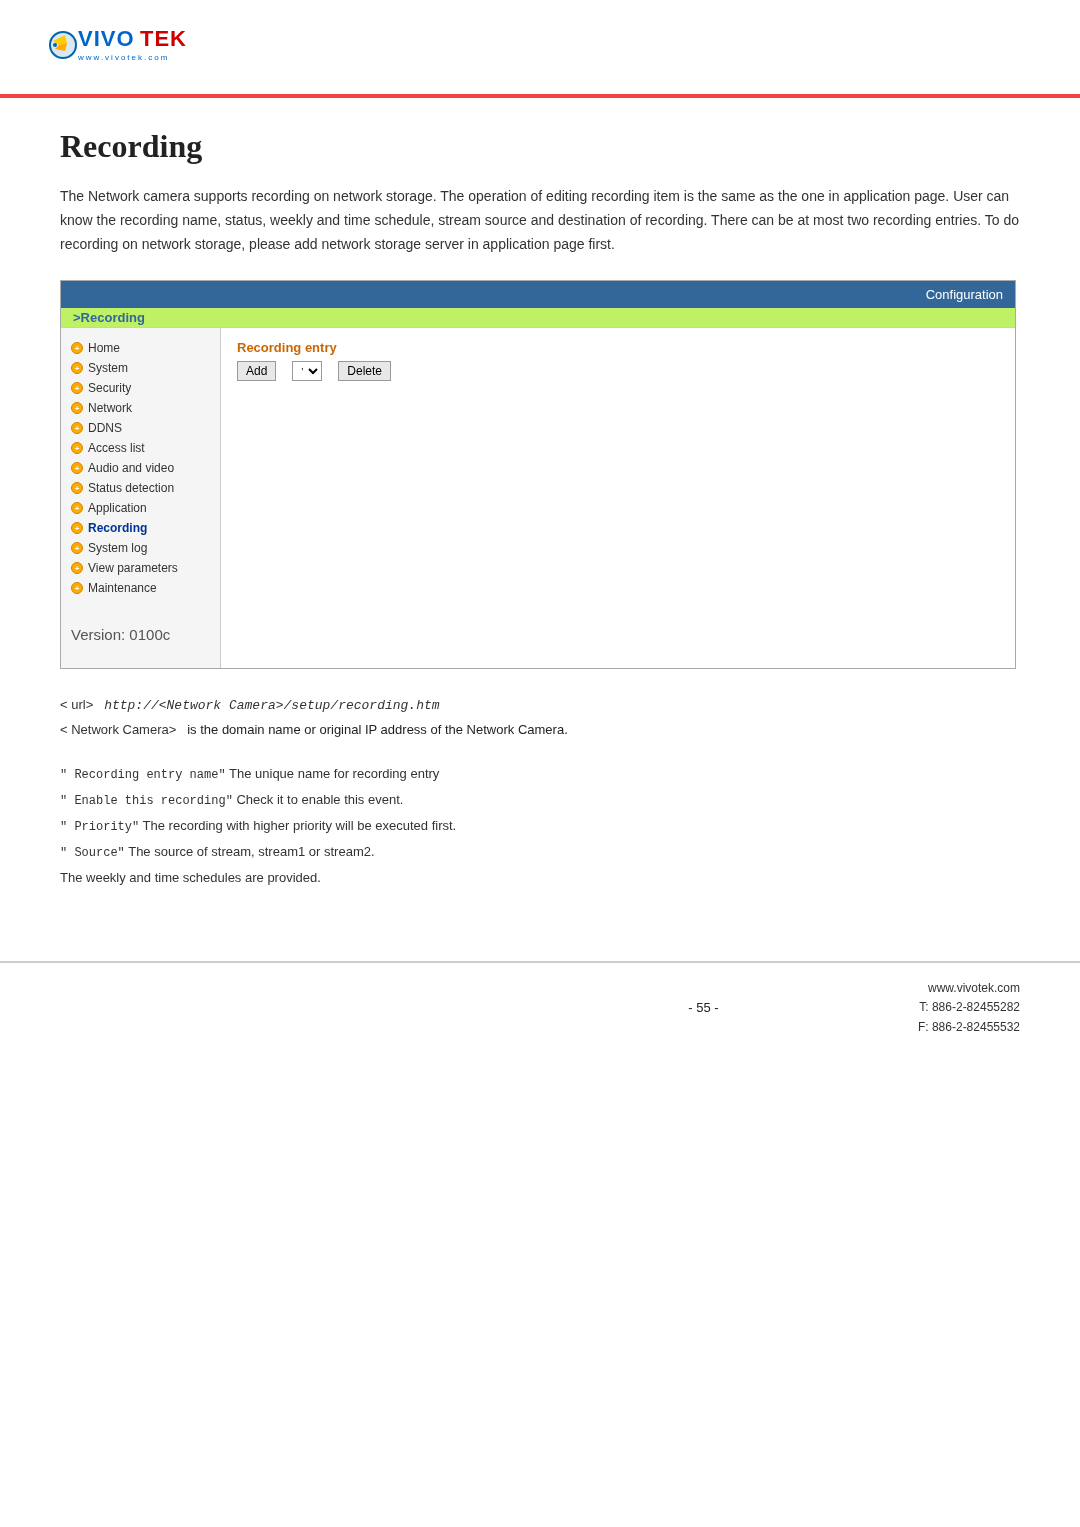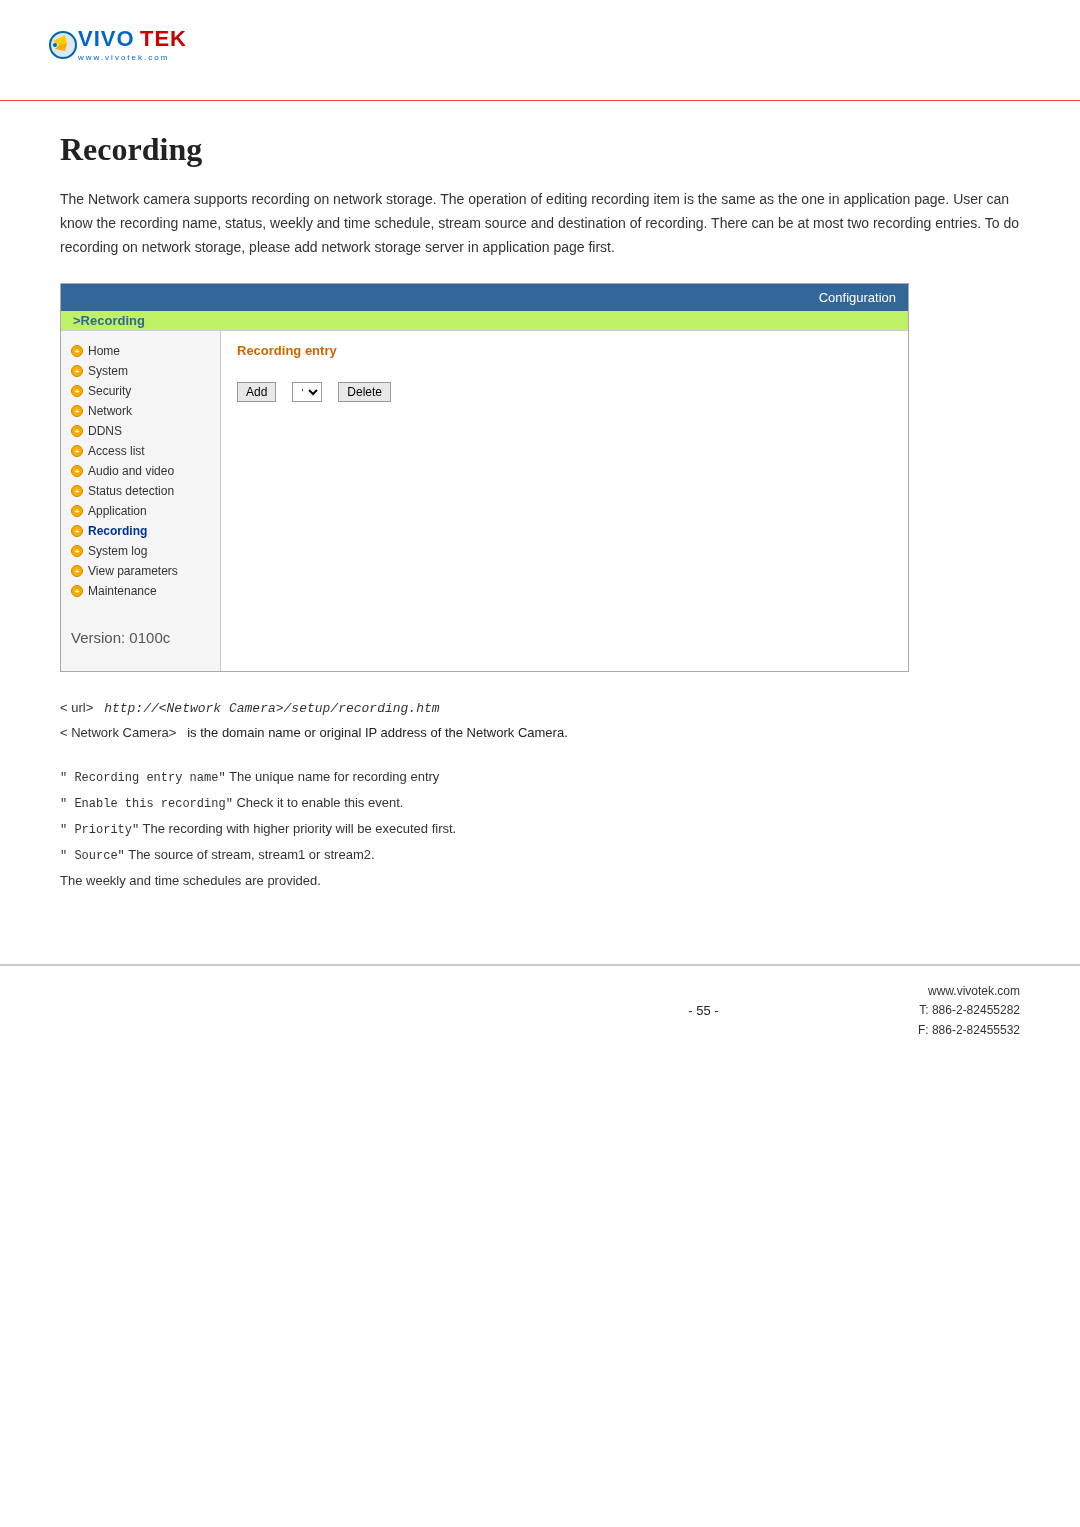--- a/index.html
+++ b/index.html
@@ -8,22 +8,22 @@
       min-height: 1527px;
       background: #ffffff;
       font-family: Arial, sans-serif;
       font-size: 14px;
       color: #222;
       position: relative;
     }
 
     
     .header {
-      padding: 18px 40px 22px 40px;
-      border-bottom: 1px solid #ef4444;
+      padding: 18px 40px 16px 40px;
+      border-bottom: 4px solid #ef4444;
     }
     .logo-container {
       display: flex;
       align-items: center;
     }
     .logo-svg {
       width: 160px;
       height: 60px;
     }
 
@@ -43,21 +43,21 @@
       font-size: 14px;
       line-height: 1.7;
       margin-bottom: 24px;
       font-family: Arial, sans-serif;
       color: #333;
     }
 
     
     .config-box {
       border: 1px solid #aaa;
-      width: 849px;
+      width: 956px;
       margin-bottom: 24px;
     }
 
     .config-header {
       background: #336699;
       color: white;
       padding: 6px 12px;
       display: flex;
       justify-content: flex-end;
       align-items: center;
@@ -120,21 +120,21 @@
     
     .config-panel {
       flex: 1;
       padding: 12px 16px;
     }
 
     .recording-entry-title {
       font-size: 13px;
       font-weight: bold;
       color: #cc6600;
-      margin-bottom: 24px;
+      margin-bottom: 6px;
     }
 
     .recording-table-header {
       font-size: 12px;
       font-weight: bold;
       margin-bottom: 6px;
       border-bottom: 1px solid #ccc;
       padding-bottom: 4px;
     }
 

